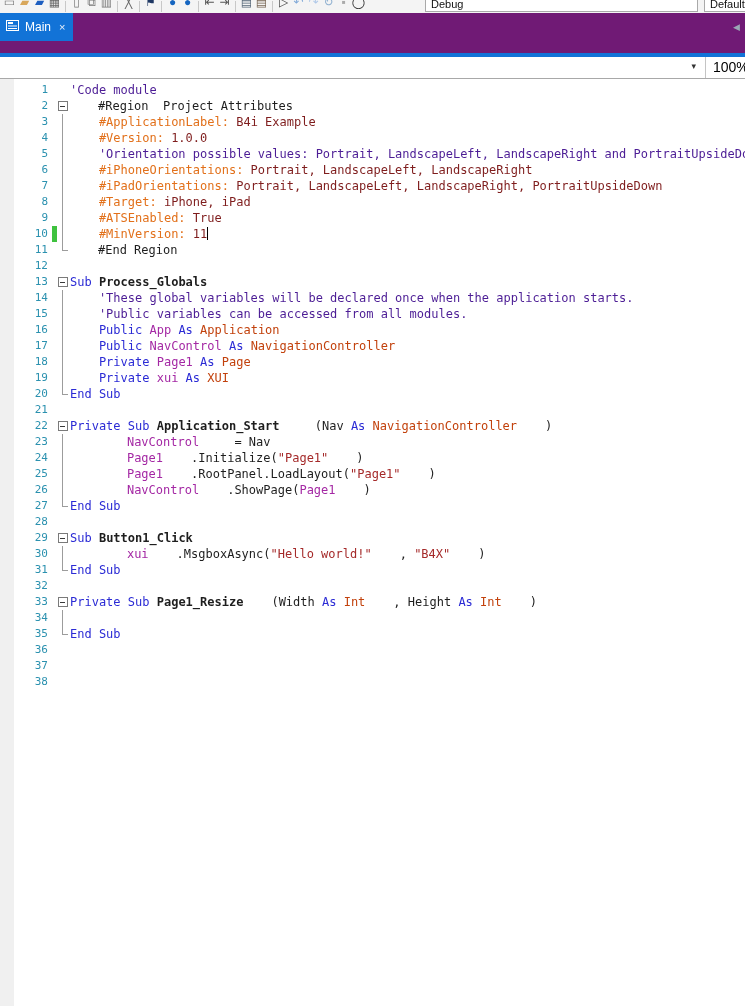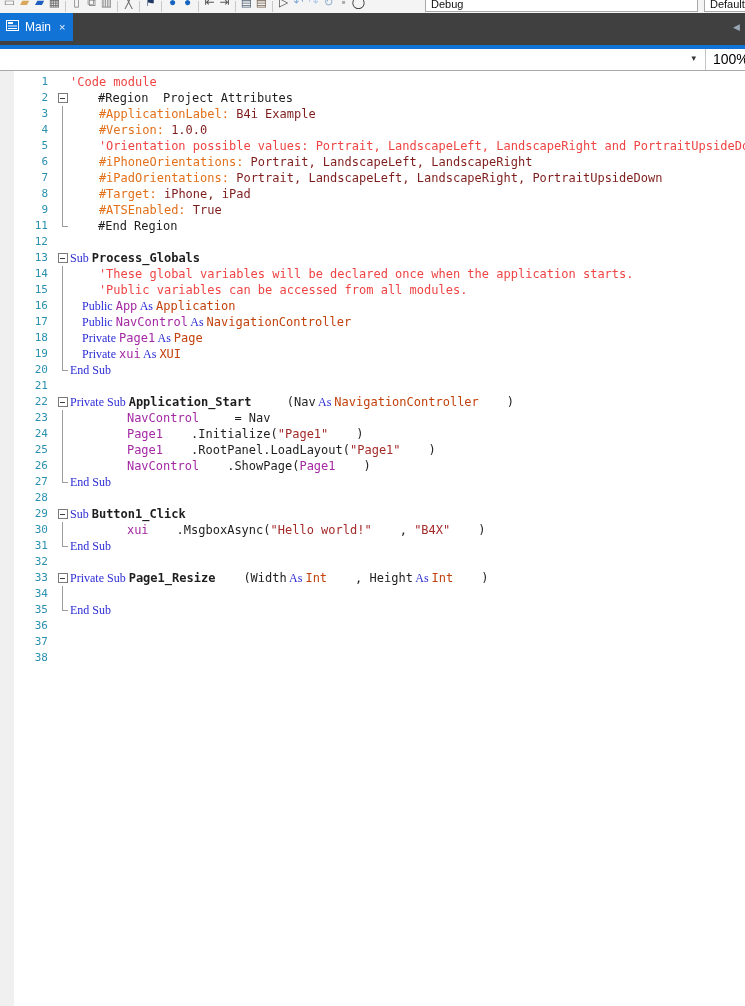--- a/index.html
+++ b/index.html
@@ -11,21 +11,21 @@
            display:flex;align-items:flex-end;padding-left:2px;}
   .tbi{flex:0 0 auto;width:15px;height:22px;margin-top:-9px;display:flex;align-items:center;
        justify-content:center;font-size:12px;cursor:default;}
   .tsep{flex:0 0 auto;width:1px;height:11px;background:#c8c8c8;margin:0 3px 1px 3px;align-self:flex-end;}
   .tb-combo{position:absolute;top:-9px;height:21px;background:#fff;border:1px solid #a9a9a9;
             font-size:11px;color:#111;display:flex;align-items:flex-end;padding:1px 5px;box-sizing:border-box;}
   #combo-debug{left:425px;width:273px;}
   #combo-default{left:704px;width:60px;}
 
   
-  #tabstrip{position:relative;height:32px;background:#404040;}
+  #tabstrip{position:relative;height:40px;background:#701a75;}
   .tab{position:absolute;left:0;top:0;height:28px;background:#1273d7;color:#fff;
        display:flex;align-items:center;padding:0 8px 0 6px;gap:6px;font-size:12px;cursor:default;}
   .tab .tlabel{color:#fff;}
   .tab .tclose{font-size:11px;color:#e8f0fa;margin-left:2px;}
   #tab-scroll{position:absolute;right:5px;top:9px;font-size:9px;color:#9aa7b5;}
   #bluestrip{height:4px;background:#1273d7;}
 
   
   #comborow{height:21px;background:#fff;border-bottom:1px solid #a8a8a8;display:flex;}
   #subcombo{flex:0 0 706px;position:relative;border-right:1px solid #c4c4c4;box-sizing:border-box;}
@@ -44,22 +44,22 @@
   .fold{flex:0 0 13px;position:relative;}
   .fold.start::before{content:"";position:absolute;left:1px;top:3px;width:8px;height:8px;
       border:1px solid #7a7a7a;background:#fff;}
   .fold.start::after{content:"";position:absolute;left:3px;top:8px;width:5px;height:1px;background:#3a3a3a;}
   .fold.mid::before{content:"";position:absolute;left:5px;top:0;height:16px;width:1px;background:#9c9c9c;}
   .fold.end::before{content:"";position:absolute;left:5px;top:0;height:9px;width:1px;background:#9c9c9c;}
   .fold.end::after{content:"";position:absolute;left:5px;top:8px;width:6px;height:1px;background:#9c9c9c;}
   .code{font:12px/16px "DejaVu Sans Mono",monospace;white-space:pre;color:#1e1e1e;}
 
   
-  .cm{color:#ef4444;}
-  .kw{color:#2b2bd5;font-family:Liberation Serif, serif;}
+  .cm{color:#4c1d95;}
+  .kw{color:#2b2bd5;}
   .ty{color:#c2410c;}
   .id{color:#a428a4;}
   .st{color:#a52a2a;}
   .at{color:#e2701a;}
   .av{color:#7f1d1d;}
   .pl{color:#1e1e1e;margin-left:28px;}
   .sb{color:#1e1e1e;font-weight:bold;}
   .caret{display:inline-block;width:1px;height:13px;background:#000;vertical-align:-2px;}
 </style>
 </head>
@@ -180,20 +180,26 @@
           <span class="fold mid"></span>
           <span class="code"><span class="at">    #Target:</span><span class="av"> iPhone, iPad</span></span>
         </div>
         <div class="line">
           <span class="ln">9</span>
           <span class="chg"></span>
           <span class="fold mid"></span>
           <span class="code"><span class="at">    #ATSEnabled:</span><span class="av"> True</span></span>
         </div>
         <div class="line">
+          <span class="ln">10</span>
+          <span class="chg on"></span>
+          <span class="fold mid"></span>
+          <span class="code"><span class="at">    #MinVersion:</span><span class="av"> 11</span><span class="caret"></span></span>
+        </div>
+        <div class="line">
           <span class="ln">11</span>
           <span class="chg"></span>
           <span class="fold end"></span>
           <span class="code"><span class="pl">#End Region</span></span>
         </div>
         <div class="line">
           <span class="ln">12</span>
           <span class="chg"></span>
           <span class="fold"></span>
           <span class="code"></span>

